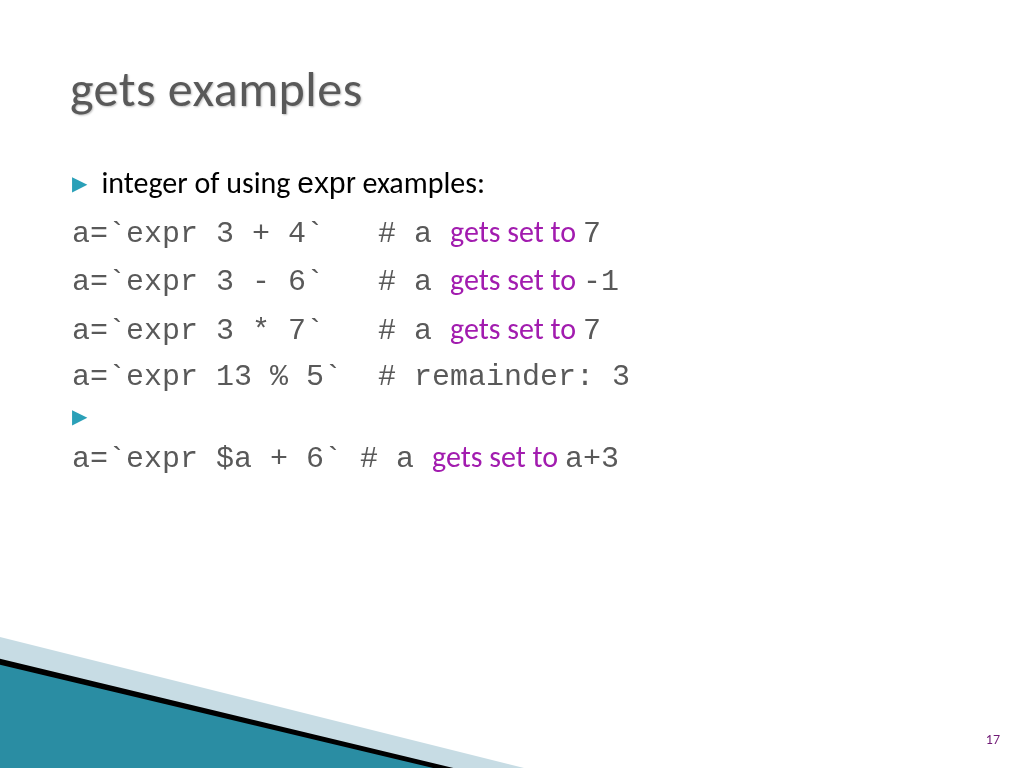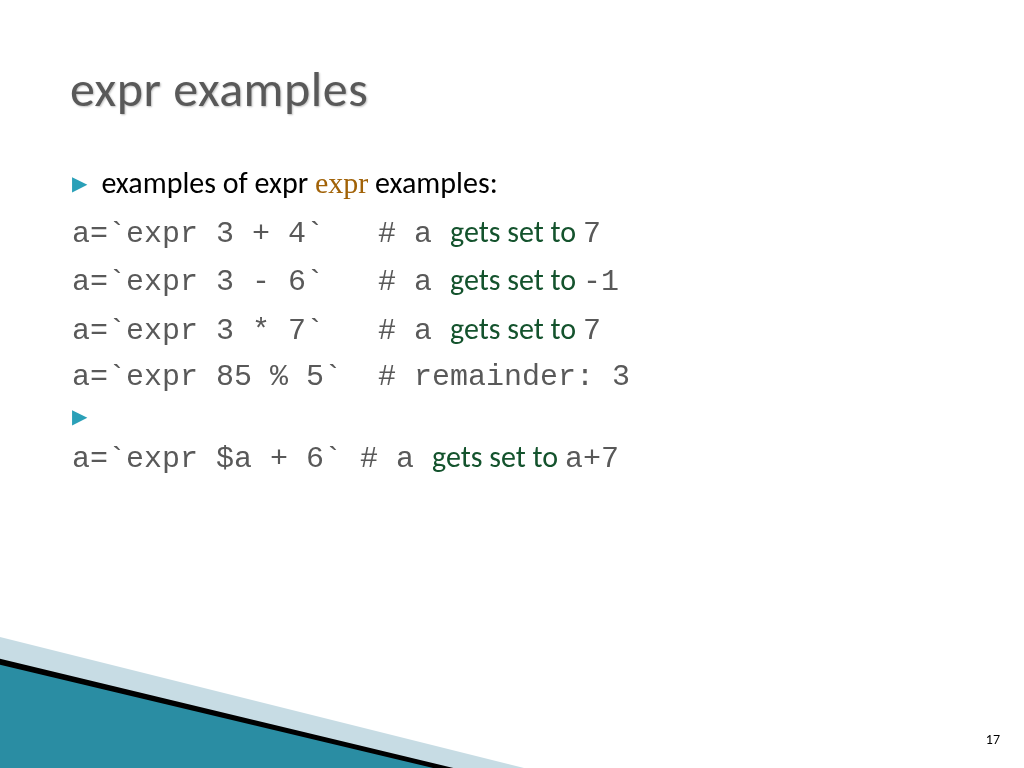--- a/index.html
+++ b/index.html
@@ -1,54 +1,54 @@
 <!DOCTYPE html>
 <html><head>
 <meta charset="utf-8">
 <style>
 html,body{margin:0;padding:0;width:1024px;height:768px;background:#fff;font-family:Calibri,Arial,sans-serif;overflow:hidden;position:relative}
 .slide{position:relative;width:1024px;height:768px}
 .title{position:absolute;left:70px;top:58px;font-size:50px;font-weight:400;color:#595959;letter-spacing:0.5px;text-shadow:1px 1px 2px rgba(0,0,0,0.25)}
 .body{position:absolute;left:72px;top:160px;width:900px;font-size:30px;color:#000;line-height:1.55}
 .bullet-row{display:flex;align-items:center;margin-bottom:2px}
 .bullet{color:#2aa0b8;font-size:20px;margin-right:14px;display:inline-block}
-.mono{font-family:Liberation Serif, serif;color:#a16207}
+.mono{font-family:Liberation Sans, sans-serif;color:#000000}
 .plain{font-family:Calibri,Arial,sans-serif;color:#000}
 .codeline{font-family:"Courier New",monospace;color:#595959;white-space:pre;margin:0;font-size:30px;line-height:1.55}
-.codeline .plain{color:#14532d}
-.pagenum{position:absolute;right:24px;bottom:20px;font-size:14px;color:#000000}
+.codeline .plain{color:#a21caf}
+.pagenum{position:absolute;right:24px;bottom:20px;font-size:14px;color:#701a75}
 .tri{position:absolute}
 .tri.a{left:-20px;bottom:-4px;width:0;height:0;border-left:0 solid transparent;border-right:560px solid transparent;border-bottom:140px solid #c7dce4}
 .tri.c{left:-20px;bottom:-4px;width:0;height:0;border-left:0 solid transparent;border-right:490px solid transparent;border-bottom:118px solid #000}
 .tri.b{left:-20px;bottom:-4px;width:0;height:0;border-left:0 solid transparent;border-right:470px solid transparent;border-bottom:112px solid #2a8da3}
 </style>
 </head>
 <body>
 
 <div class="slide">
-  <div class="title">expr examples</div>
+  <div class="title">gets examples</div>
 
   <div class="body">
     <div class="bullet-row">
       <span class="bullet">▶</span>
       <span>
-        <span class="plain">examples of expr </span><span class="mono">expr</span><span class="plain"> examples:</span>
+        <span class="plain">integer of using </span><span class="mono">expr</span><span class="plain"> examples:</span>
       </span>
     </div>
 
     <div class="codeline"><span>a=`expr 3 + 4`   # a </span><span class="plain">gets set to </span><span>7</span></div>
     <div class="codeline"><span>a=`expr 3 - 6`   # a </span><span class="plain">gets set to </span><span>-1</span></div>
     <div class="codeline"><span>a=`expr 3 * 7`   # a </span><span class="plain">gets set to </span><span>7</span></div>
-    <div class="codeline"><span>a=`expr 85 % 5`  # remainder: 3</span></div>
+    <div class="codeline"><span>a=`expr 13 % 5`  # remainder: 3</span></div>
 
     <div class="bullet-row">
       <span class="bullet">▶</span>
     </div>
 
-    <div class="codeline"><span>a=`expr $a + 6` # a </span><span class="plain">gets set to </span><span>a+7</span></div>
+    <div class="codeline"><span>a=`expr $a + 6` # a </span><span class="plain">gets set to </span><span>a+3</span></div>
   </div>
 
   <div class="tri a"></div>
   <div class="tri c"></div>
   <div class="tri b"></div>
 
   <div class="pagenum">17</div>
 </div>
 
 </body></html>

